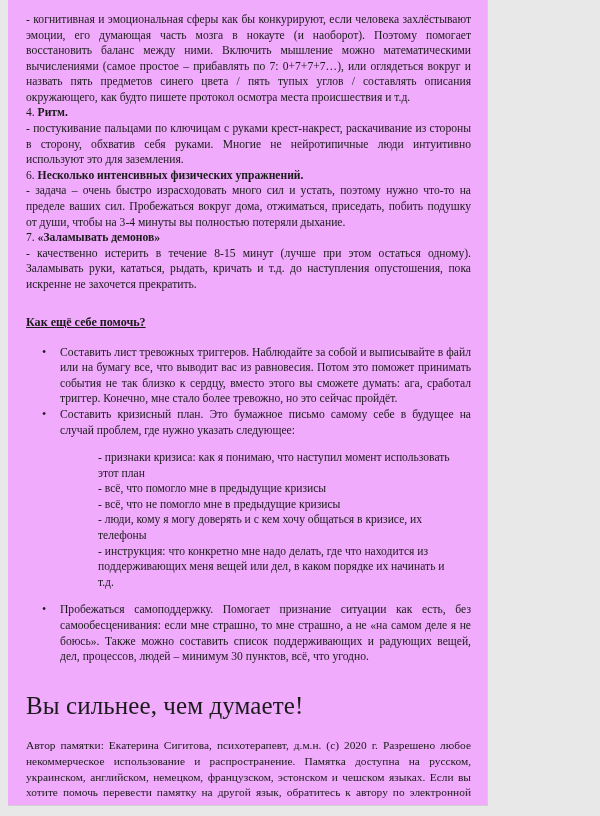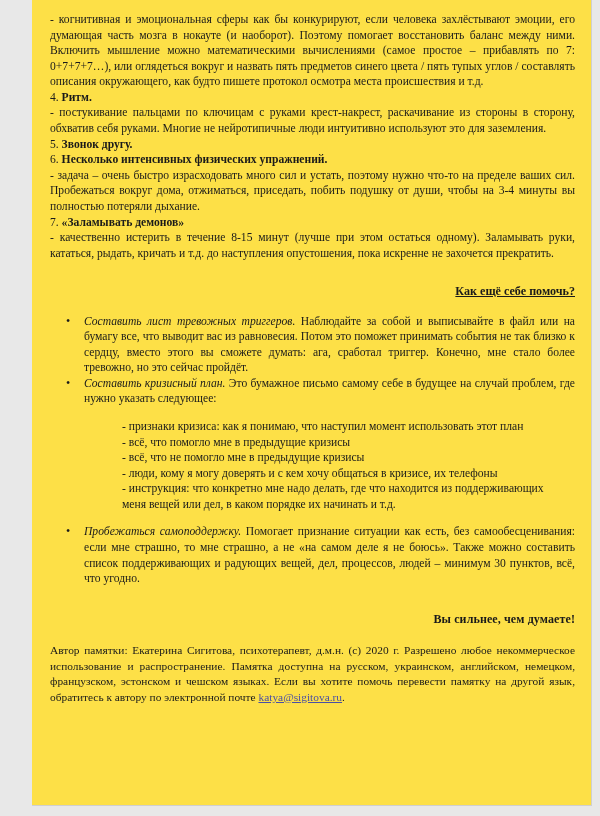--- a/index.html
+++ b/index.html
@@ -8,25 +8,25 @@
     background: #e8e8e8;
   }
   body {
     width: 600px;
     height: 816px;
     font-family: "Liberation Serif", "DejaVu Serif", serif;
     overflow: hidden;
   }
   .page {
     position: absolute;
-    left: 32px;
+    left: 8px;
     top: 0;
-    width: 560px;
+    width: 480px;
     height: 806px;
-    background: #fde047;
+    background: #f0abfc;
     border-right: 1px solid #cfcfcf;
     border-bottom: 1px solid #cfcfcf;
     box-sizing: border-box;
     overflow: hidden;
   }
   .content {
     padding: 12px 16px 0 18px;
     color: #1a1a1a;
     font-size: 11.6px;
     line-height: 1.345;
@@ -34,25 +34,25 @@
   }
   p {
     margin: 0;
   }
   .para {
     margin: 0;
     text-align: justify;
     text-justify: inter-word;
   }
   .bold { font-weight: bold; }
-  .italic { font-style: italic; }
+  .italic { }
 
   
   .section-heading {
-    text-align: right;
+    text-align: left;
     font-weight: bold;
     font-size: 12.1px;
     margin: 22px 0 14px 0;
   }
   .section-heading span {
     text-decoration: underline;
   }
 
   
   ul.bullets {
@@ -80,23 +80,23 @@
     padding: 0 0 0 26px;
     list-style: none;
   }
   .sub-list li {
     margin: 0;
     text-align: left;
   }
 
   
   .slogan {
-    text-align: right;
-    font-size: 12px;
-    font-weight: bold;
+    text-align: left;
+    font-size: 25px;
+    font-weight: normal;
     margin: 24px 0 16px 0;
     letter-spacing: 0.1px;
   }
 
   
   .footer {
     font-size: 11.4px;
     line-height: 1.37;
     text-align: justify;
     text-justify: inter-word;
@@ -111,21 +111,20 @@
 <body>
 
 <div class="page">
   <div class="content">
 
     <p class="para">- когнитивная и эмоциональная сферы как бы конкурируют, если человека захлёстывают эмоции, его думающая часть мозга в нокауте (и наоборот). Поэтому помогает восстановить баланс между ними. Включить мышление можно математическими вычислениями (самое простое – прибавлять по 7: 0+7+7+7…), или оглядеться вокруг и назвать пять предметов синего цвета / пять тупых углов / составлять описания окружающего, как будто пишете протокол осмотра места происшествия и т.д.</p>
 
     <p class="para"><span>4.</span> <span class="bold">Ритм.</span></p>
     <p class="para">- постукивание пальцами по ключицам с руками крест-накрест, раскачивание из стороны в сторону, обхватив себя руками. Многие не нейротипичные люди интуитивно используют это для заземления.</p>
 
-    <p class="para"><span>5.</span> <span class="bold">Звонок другу.</span></p>
 
     <p class="para"><span> 6.</span> <span class="bold">Несколько интенсивных физических упражнений.</span></p>
     <p class="para">- задача – очень быстро израсходовать много сил и устать, поэтому нужно что-то на пределе ваших сил. Пробежаться вокруг дома, отжиматься, приседать, побить подушку от души, чтобы на 3-4 минуты вы полностью потеряли дыхание.</p>
 
     <p class="para"><span>7.</span> <span class="bold">«Заламывать демонов»</span></p>
     <p class="para">- качественно истерить в течение 8-15 минут (лучше при этом остаться одному). Заламывать руки, кататься, рыдать, кричать и т.д. до наступления опустошения, пока искренне не захочется прекратить.</p>
 
     <div class="section-heading"><span>Как ещё себе помочь?</span></div>
 
     <ul class="bullets">

